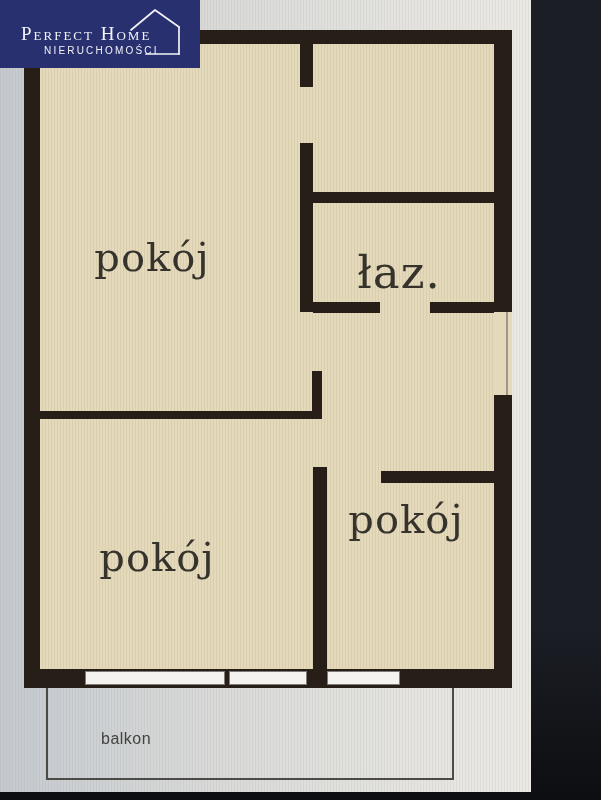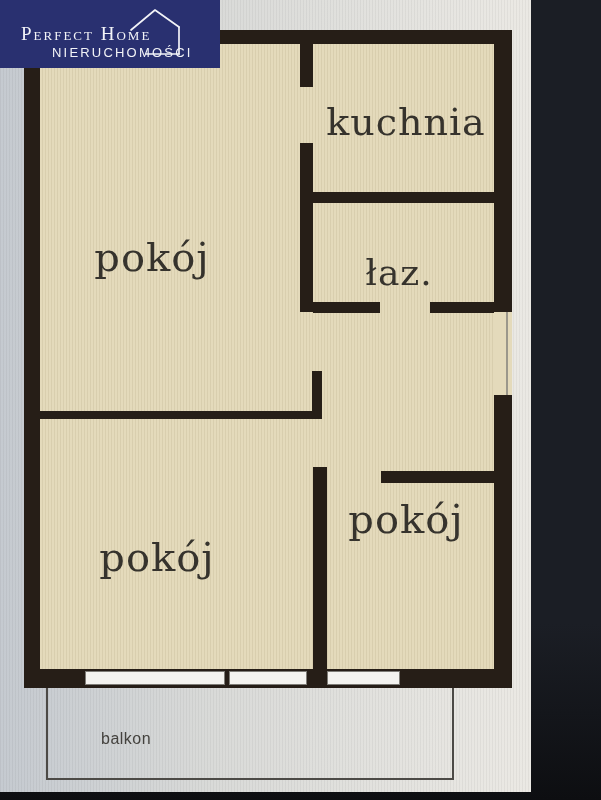--- a/index.html
+++ b/index.html
@@ -46,42 +46,42 @@
     box-sizing:border-box;
   }
 
   .room-label{
     position:absolute;transform:translate(-50%,-50%);
     font-family:"DejaVu Serif","Liberation Serif",serif;
     color:var(--label-text);white-space:nowrap;letter-spacing:1px;
   }
   .lbl-kitchen{left:406px;top:122px;font-size:38px;}
   .lbl-room-tl{left:152px;top:257px;font-size:40px;}
-  .lbl-bath{left:399px;top:272px;font-size:36px;}
+  .lbl-bath{left:399px;top:272px;font-size:45px;}
   .lbl-room-bl{left:157px;top:557px;font-size:40px;}
   .lbl-room-br{left:406px;top:519px;font-size:40px;}
   .lbl-balcony{
     position:absolute;left:101px;top:730px;font-size:16px;
     color:#44423e;letter-spacing:0.5px;
   }
 
   
   .logo{
-    position:absolute;left:0;top:0;width:220px;height:68px;
+    position:absolute;left:0;top:0;width:200px;height:68px;
     background:var(--logo-bg);z-index:5;
   }
   .logo-brand{
     position:absolute;left:21px;top:24px;
     font-family:"Liberation Serif",serif;font-variant:small-caps;
     font-size:19px;line-height:19px;letter-spacing:2px;
     color:var(--logo-text);white-space:nowrap;
   }
   .logo-sub{
-    position:absolute;left:52px;top:45px;
-    font-size:13px;letter-spacing:2.2px;color:var(--logo-text);white-space:nowrap;
+    position:absolute;left:44px;top:45px;
+    font-size:10px;letter-spacing:2.2px;color:var(--logo-text);white-space:nowrap;
   }
   .logo-house{position:absolute;left:0;top:0;}
 </style>
 </head>
 <body>
 
 <div class="stage">
 
   <div class="paper"></div>
 
@@ -108,21 +108,20 @@
   <div class="window" style="left:85px;top:671px;width:140px;height:14px"></div>
   <div class="window" style="left:229px;top:671px;width:78px;height:14px"></div>
   <div class="window" style="left:327px;top:671px;width:73px;height:14px"></div>
 
   <div class="window-side" style="left:494px;top:312px;width:17px;height:83px">
     <div class="pane"></div>
   </div>
 
   <div class="balcony"></div>
 
-  <div class="room-label lbl-kitchen">kuchnia</div>
   <div class="room-label lbl-room-tl">pokój</div>
   <div class="room-label lbl-bath">łaz.</div>
   <div class="room-label lbl-room-bl">pokój</div>
   <div class="room-label lbl-room-br">pokój</div>
   <div class="lbl-balcony">balkon</div>
 
   <div class="logo">
     <div class="logo-brand">Perfect Home</div>
     <div class="logo-sub">NIERUCHOMOŚCI</div>
     <svg class="logo-house" width="200" height="68" viewBox="0 0 200 68">

